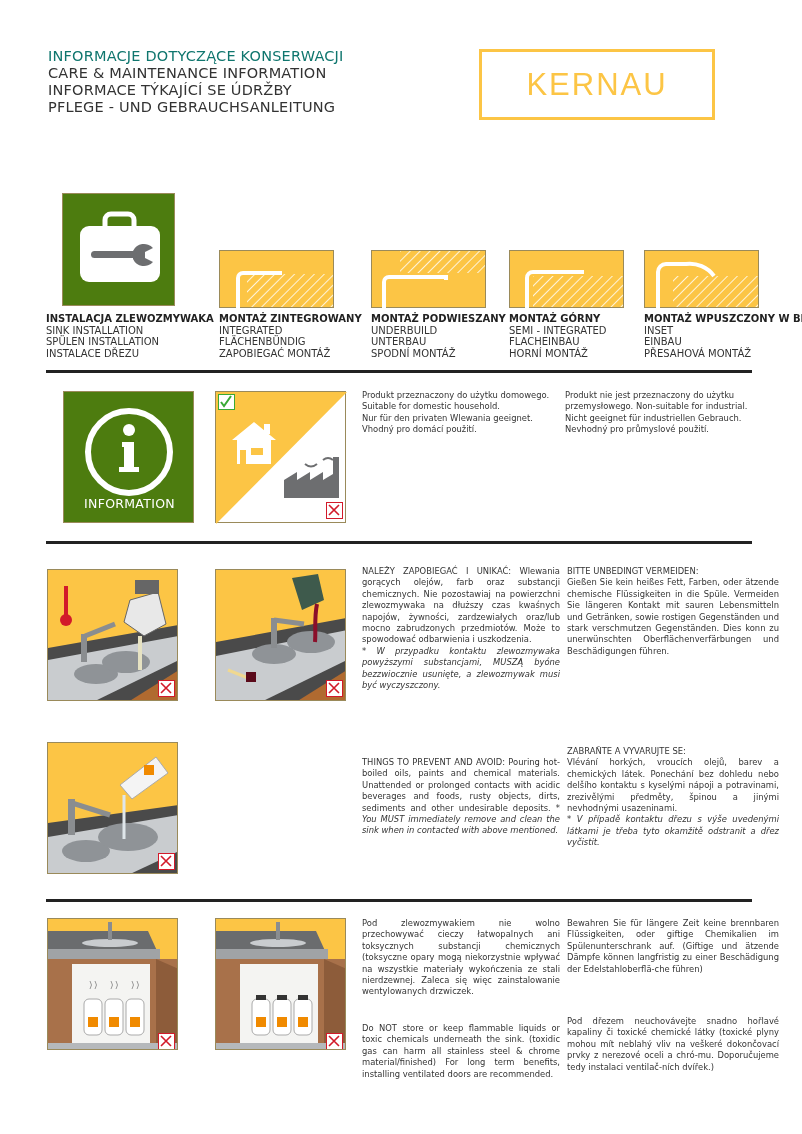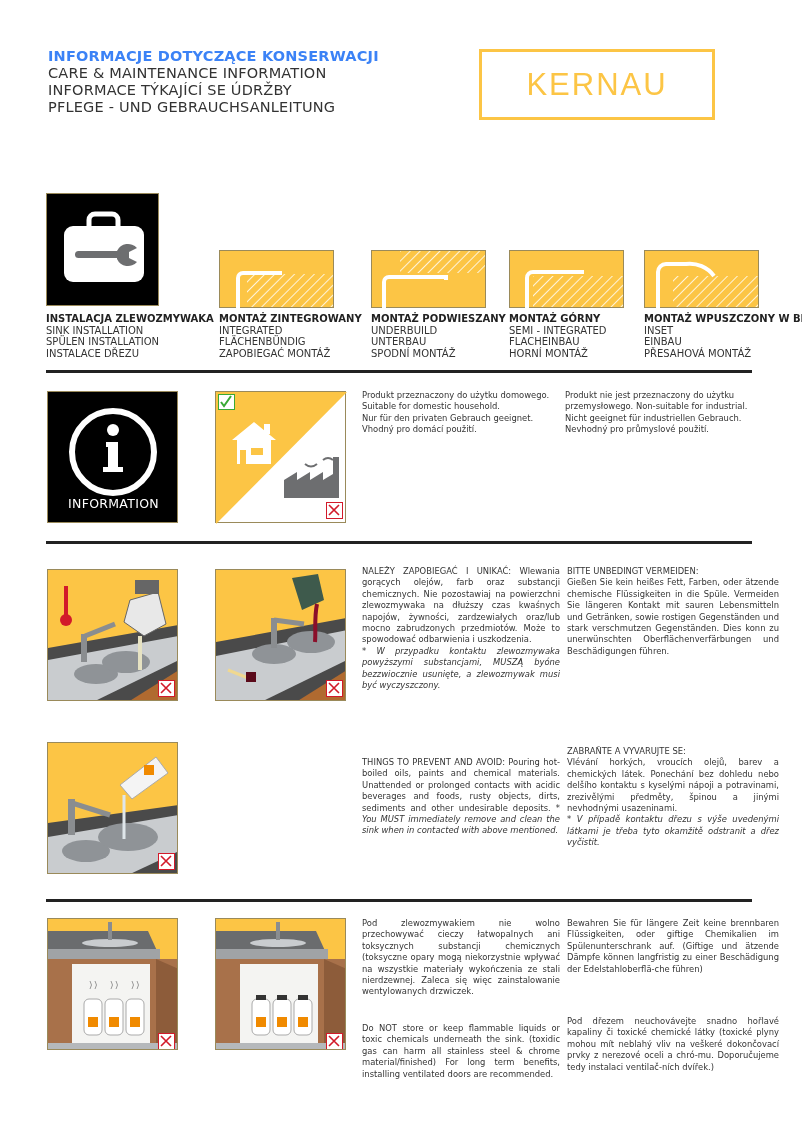--- a/index.html
+++ b/index.html
@@ -1,22 +1,22 @@
 <!DOCTYPE html>
 <html><head>
 <meta charset="utf-8">
 <style>
   * { box-sizing: border-box; margin: 0; padding: 0; }
   body { width: 802px; height: 1134px; background: #ffffff; position: relative; font-family: "DejaVu Sans", sans-serif; color: #2b2b2b; overflow: hidden; }
   .abs { position: absolute; }
   .title-block { left: 48px; top: 48px; font-size: 14.5px; line-height: 17px; letter-spacing: 0.2px; color: #333; }
-  .title-block .t0 { font-weight: bold; color: #3b82f6; }
+  .title-block .t0 { font-weight: normal; color: #0f766e; }
   .logo { left: 479px; top: 49px; width: 236px; height: 71px; border: 3px solid #fcc545; display: flex; align-items: center; justify-content: center; }
   .logo span { color: #fcc545; font-size: 31px; letter-spacing: 2px; font-family: Liberation Sans, sans-serif; }
-  .yellow { background: #000000; }
+  .yellow { background: #4d7c0f; margin-left: 16px; }
   .tile { border: 1px solid #9a8a5a; }
   .cap { font-size: 10px; line-height: 11.6px; color: #333; white-space: nowrap; }
   .cap .b { font-weight: bold; color: #222; }
   .rule { left: 46px; width: 706px; height: 3px; background: #222; }
   .txt { font-size: 8.4px; line-height: 11.4px; color: #333; text-align: justify; }
   .txt i { font-style: italic; }
   .xbox { width: 17px; height: 17px; border: 1.5px solid #d21a2a; background: #fff; }
   .xbox svg { display: block; }
   svg { display: block; }
 </style>
@@ -145,21 +145,21 @@
   </div>
   <div class="abs xbox" style="left:110px;top:110px;">
     <svg width="14" height="14" viewBox="0 0 14 14">
         <path d="M2 2 L12 12 M12 2 L2 12" stroke="#d21a2a" stroke-width="1.6"></path>
       </svg>
   </div>
 </div>
 
 <div class="abs txt" style="left:362px;top:390px;width:200px;white-space:pre-line;text-align:left;">Produkt przeznaczony do użytku domowego.
 Suitable for domestic household.
-Nur für den privaten Gebrauch geeignet.
+Nur für den privaten Wlewania geeignet.
 Vhodný pro domácí použití.</div>
 <div class="abs txt" style="left:565px;top:390px;width:218px;white-space:pre-line;text-align:left;">Produkt nie jest przeznaczony do użytku przemysłowego. Non-suitable for industrial.
 Nicht geeignet für industriellen Gebrauch.
 Nevhodný pro průmyslové použití.</div>
 
 <div class="abs rule" style="top:541px;"></div>
 
 <div class="abs tile" style="left:47px;top:569px;width:131px;height:132px;background:#fcc545;overflow:hidden;">
   <svg width="131" height="132" viewBox="0 0 131 132">
     <polygon points="0,78 131,55 131,132 0,132" fill="#4a4a4a"></polygon>

